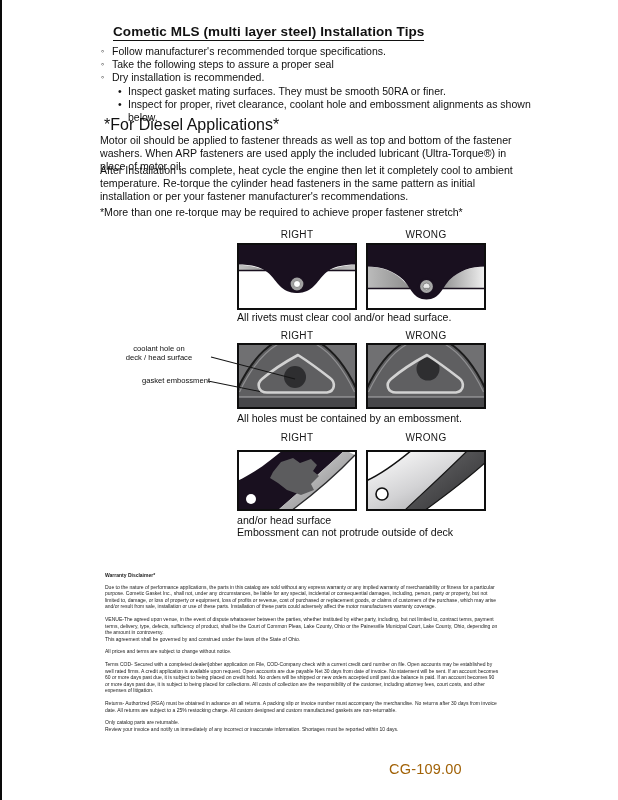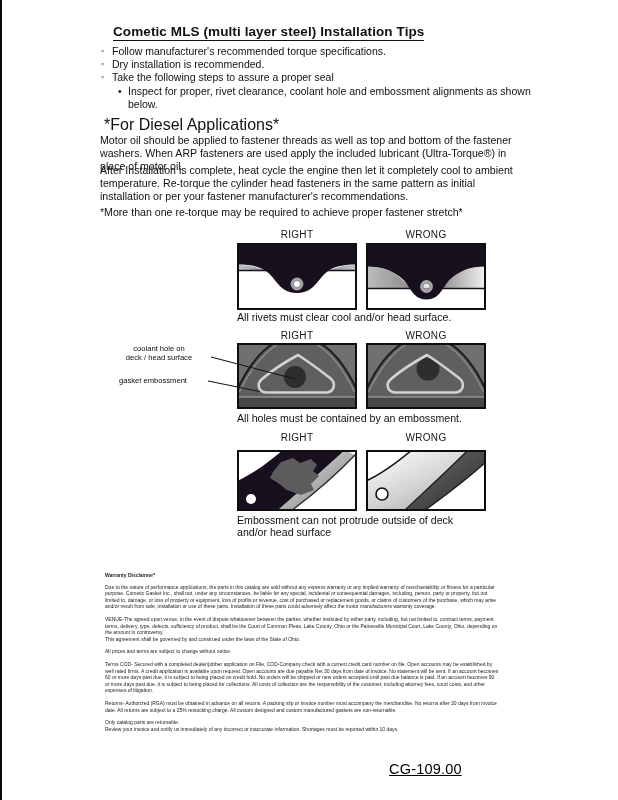--- a/index.html
+++ b/index.html
@@ -29,35 +29,36 @@
   .dg-head{width:120px;text-align:center;font-size:10px;letter-spacing:.3px;color:#161616;}
   .cap{left:237px;font-size:10.6px;line-height:11.5px;color:#101010;width:300px;}
 
   .callout-label{font-size:7.6px;line-height:8.8px;text-align:right;color:#0e0e0e;}
 
   .legal{left:105px;top:572px;width:394px;font-size:5px;line-height:6.6px;color:#1c1c1c;}
   .legal .lg-h{font-weight:bold;margin-bottom:5px;}
   .legal p{margin:0 0 6px 0;}
   .legal .tight{margin:0;}
 
-  .footer-code{left:389px;top:761px;font-size:14.5px;color:#000000;letter-spacing:.2px;text-decoration:underline;}
+  .footer-code{left:389px;top:761px;font-size:14.5px;color:#a16207;letter-spacing:.2px;}
   svg{display:block;}
 </style>
 </head>
 <body>
 
 <div class="page">
   <div class="left-rule"></div>
 
   <div class="abs title">Cometic MLS (multi layer steel) Installation Tips</div>
 
   <div class="abs bullets">
     <div class="b lvl1">Follow manufacturer's recommended torque specifications.</div>
+    <div class="b lvl1">Take the following steps to assure a proper seal</div>
     <div class="b lvl1">Dry installation is recommended.</div>
-    <div class="b lvl1">Take the following steps to assure a proper seal</div>
+    <div class="b lvl2">Inspect gasket mating surfaces.  They must be smooth 50RA or finer.</div>
     <div class="b lvl2">Inspect for proper, rivet clearance, coolant hole and embossment alignments as shown below.</div>
   </div>
 
   <div class="abs h2">*For Diesel Applications*</div>
   <div class="abs para p1">Motor oil should be applied to fastener threads as well as top and bottom of the fastener washers. When ARP fasteners are used apply the included lubricant (Ultra-Torque®) in place of motor oil.</div>
   <div class="abs para p2">After Installation is complete, heat cycle the engine then let it completely cool to ambient temperature. Re-torque the cylinder head fasteners in the same pattern as initial installation or per your fastener manufacturer's recommendations.</div>
   <div class="abs para p3">*More than one re-torque may be required to achieve proper fastener stretch*</div>
 
   <div class="abs dg-head" style="left:237px;top:229px;">RIGHT</div>
   <div class="abs dg-head" style="left:366px;top:229px;">WRONG</div>
@@ -111,21 +112,21 @@
 
   <div class="abs cap" style="top:312px;">All rivets must clear cool and/or head surface.</div>
 
   <div class="abs dg-head" style="left:237px;top:330px;">RIGHT</div>
   <div class="abs dg-head" style="left:366px;top:330px;">WRONG</div>
 
   <div class="abs callout-label" style="left:108px;top:345px;width:102px;text-align:center;">
     <div>coolant hole on</div>
     <div>deck / head surface</div>
   </div>
-  <div class="abs callout-label" style="left:96px;top:377px;width:114px;text-align:center;">gasket embossment</div>
+  <div class="abs callout-label" style="left:96px;top:377px;width:114px;">gasket embossment</div>
 
   <div class="abs" style="left:237px;top:343px;">
     <svg width="120" height="66" viewBox="0 0 120 66">
       <rect x="0" y="0" width="120" height="66" fill="#5f5f61"></rect>
       <path d="M0,0 L37,0 C22,9 10,26 0,47 Z" fill="#707072"></path>
       <path d="M120,0 L83,0 C98,9 110,26 120,47 Z" fill="#707072"></path>
       <path d="M40.5,1.5 C25,10.5 13,27 2.5,49" stroke="#909092" stroke-width="1.2" fill="none"></path>
       <path d="M79.5,1.5 C95,10.5 107,27 117.5,49" stroke="#909092" stroke-width="1.2" fill="none"></path>
       <path d="M37,0 C22,9 10,26 0,47" stroke="#1c1c1c" stroke-width="2" fill="none"></path>
       <path d="M83,0 C98,9 110,26 120,47" stroke="#1c1c1c" stroke-width="2" fill="none"></path>
@@ -202,22 +203,22 @@
       <path d="M46,0 C34,10 18,23 0,31" stroke="#111111" stroke-width="1.6" fill="none"></path>
       <path d="M102,0 L120,0 L120,12 C100,30 76,48 58,61 L38,61 C58,42 82,20 102,0 Z" fill="url(#st3w)"></path>
       <path d="M102,0 C82,20 58,42 38,61" stroke="#151515" stroke-width="1.2" fill="none"></path>
       <path d="M120,12 C100,30 76,48 58,61" stroke="#151515" stroke-width="1.2" fill="none"></path>
       <circle cx="16" cy="44" r="6" fill="#ffffff" stroke="#111111" stroke-width="1.6"></circle>
       <rect x="1" y="1" width="118" height="59" fill="none" stroke="#0e0e0e" stroke-width="2"></rect>
     </svg>
   </div>
 
   <div class="abs cap" style="top:515px;">
+    <div>and/or head surface</div>
     <div>Embossment can not protrude outside of deck</div>
-    <div>and/or head surface</div>
   </div>
 
   <div class="abs legal">
     <div class="lg-h">Warranty Disclaimer*</div>
     <p>Due to the nature of performance applications, the parts in this catalog are sold without any express warranty or any implied warranty of merchantability or fitness for a particular purpose.  Cometic Gasket Inc., shall not, under any circumstances, be liable for any special, incidental or consequential damages, including, person, party or property, but not limited to, damage, or loss of property or equipment, loss of profits or revenue, cost of purchased or replacement goods, or claims of customers of the purchase, which may arise and/or result from sale, installation or use of these parts.  Installation of these parts could adversely affect the motor manufacturers warranty coverage.</p>
     <div>
       <div class="tight">VENUE-The agreed upon venue, in the event of dispute whatsoever between the parties, whether instituted by either party, including, but not limited to, contract terms, payment terms, delivery, type, defects, sufficiency of product, shall be the Court of Common Pleas, Lake County, Ohio or the Painesville Municipal Court, Lake County, Ohio, depending on the amount in controversy.</div>
       <p>This agreement shall be governed by and construed under the laws of the State of Ohio.</p>
     </div>
     <p>All prices and terms are subject to change without notice.</p>

